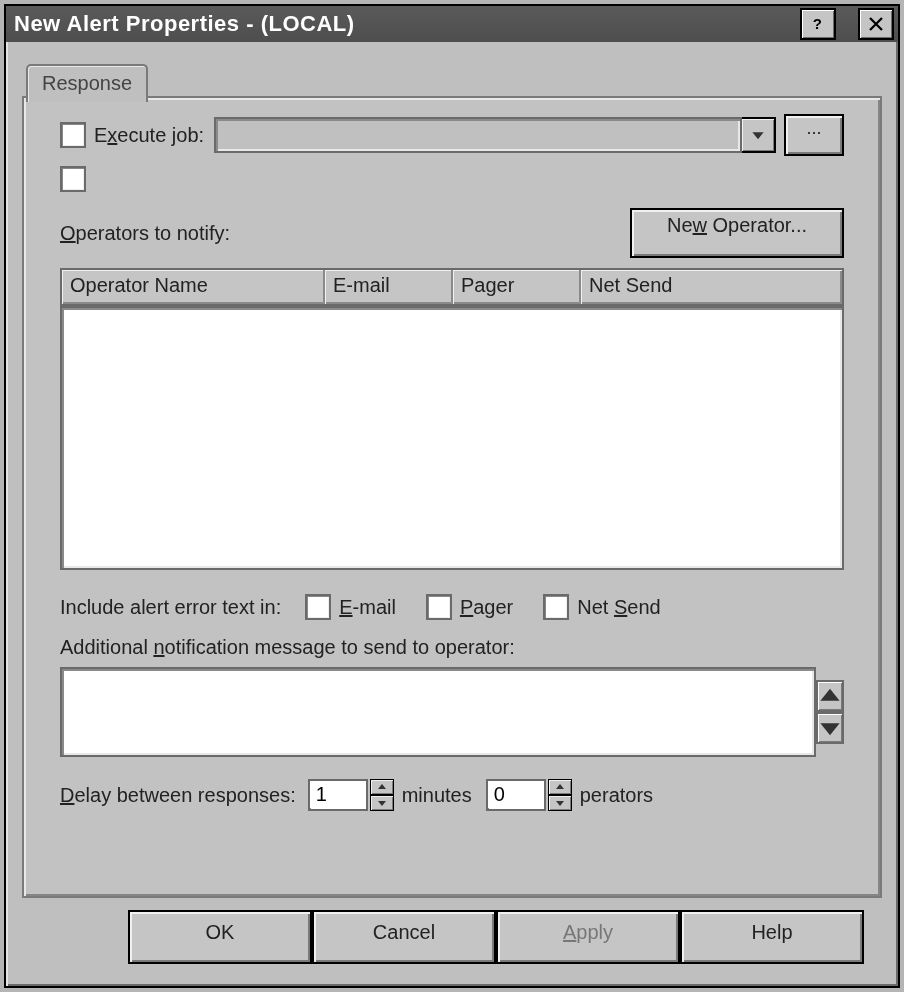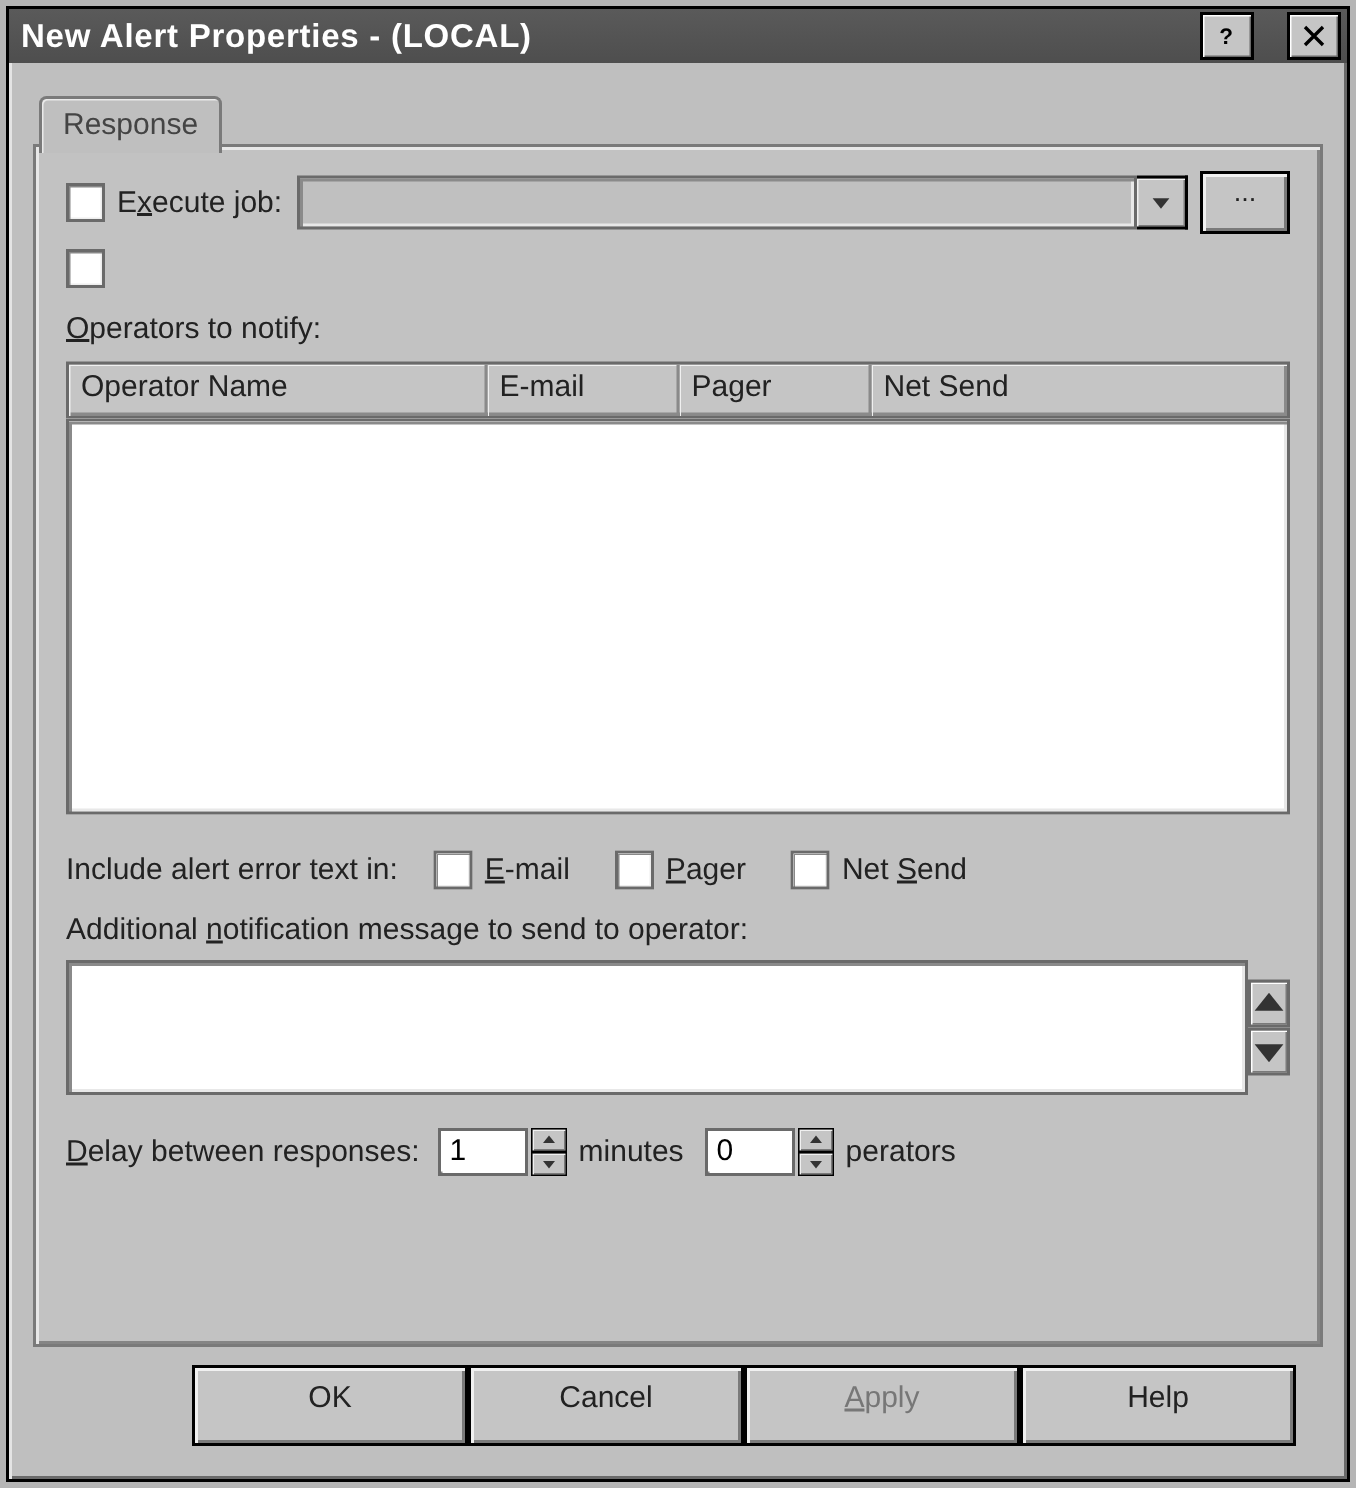--- a/index.html
+++ b/index.html
@@ -58,21 +58,21 @@
   .tab.inactive{top:4px;height:30px;color:#444}
   .tab.active{background:#c2c2c2;border-color:#888;z-index:3}
   .tab.active::after{
     content:"";position:absolute;left:0;right:0;bottom:-4px;height:6px;background:#c2c2c2;
   }
   .page{
     position:absolute;left:8px;right:8px;top:44px;bottom:80px;
     background:#c2c2c2;
     border:2px solid #7a7a7a;
     box-shadow:inset 2px 2px 0 #e8e8e8,inset -2px -2px 0 #858585;
-    padding:16px 20px;
+    padding:16px 36px;
     box-sizing:border-box;
   }
   
   .btn{
     background:#c5c5c5;
     border:2px solid #000;
     box-shadow:inset 2px 2px 0 #f0f0f0,inset -2px -2px 0 #7a7a7a;
     padding:4px 10px;text-align:center;cursor:default;
     font-size:20px;
   }
@@ -198,20 +198,23 @@
       </div>
 
       <div class="row mt10">
         <span class="chk"></span>
       </div>
 
       <div class="row mt16" style="justify-content:space-between">
         <label>
           <span class="ul">O</span>perators to notify:
         </label>
+        <div class="btn" style="width:190px;height:38px">
+          Ne<span class="ul">w</span> Operator...
+        </div>
       </div>
 
       <div class="mt10">
         <div class="listhdr">
           <div class="col" style="flex:1">Operator Name</div>
           <div class="col" style="width:110px">E-mail</div>
           <div class="col" style="width:110px">Pager</div>
           <div class="col" style="width:150px">Net Send</div>
         </div>
         <div class="sunken white listbody"></div>

